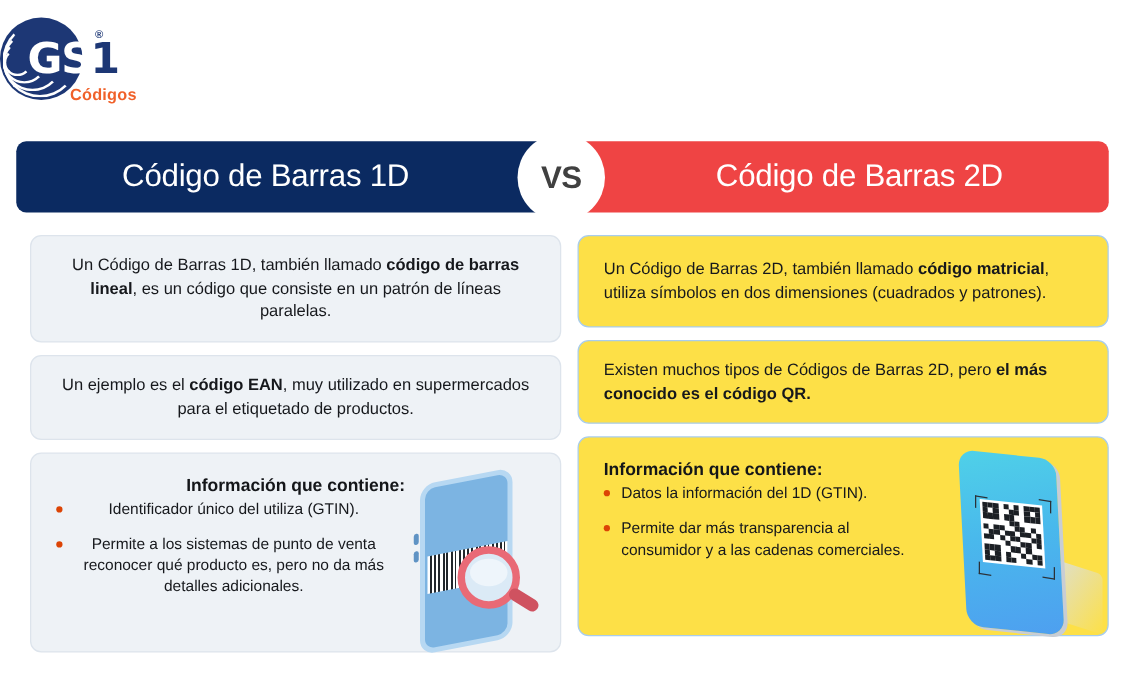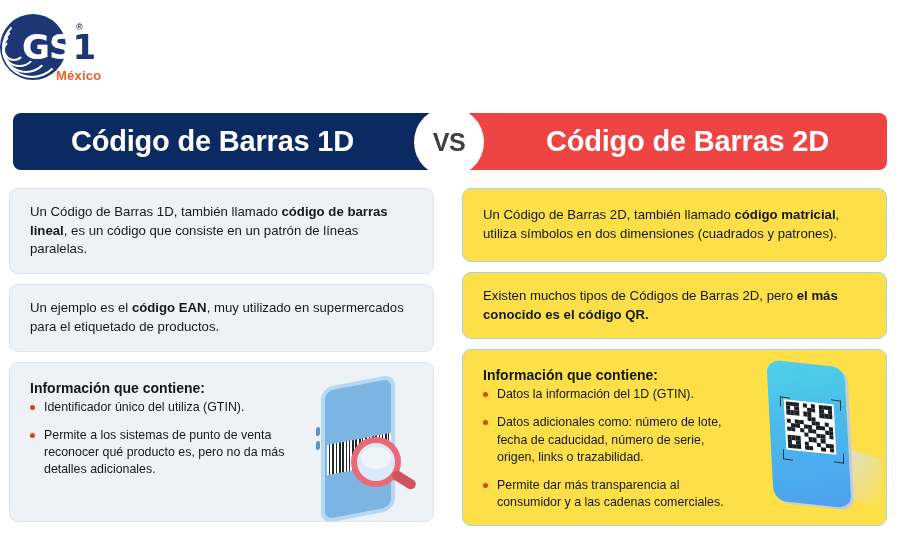--- a/index.html
+++ b/index.html
@@ -99,22 +99,22 @@
   }
   .banner-right {
     left: 462px;
     width: 425px;
     background: #ef4444;
     justify-content: center;
     padding-left: 26px;
     box-sizing: border-box;
   }
   .banner-title {
-    font-size: 29px;
-    font-weight: bold;
+    font-size: 25px;
+    font-weight: normal;
     letter-spacing: -0.2px;
     white-space: nowrap;
   }
   .vs-notch {
     position: absolute;
     left: 414px;
     top: 107px;
     width: 70px;
     height: 70px;
     border-radius: 50%;
@@ -130,21 +130,21 @@
     color: #404040;
     letter-spacing: -0.5px;
   }
 
   
   .col {
     position: absolute;
     top: 188px;
     width: 425px;
   }
-  .col-left  { left: 9px; }
+  .col-left  { left: 24px; text-align: center; }
   .col-right { left: 462px; }
 
   .card {
     box-sizing: border-box;
     border-radius: 9px;
     padding: 14px 20px;
     margin-bottom: 10px;
     font-size: 13.2px;
     line-height: 1.42;
     color: #16181c;
@@ -318,21 +318,21 @@
 <div class="logo-area">
   <div class="logo-wrap">
     <div class="logo-circle">
       <span class="arc a1"></span>
       <span class="arc a2"></span>
       <span class="arc a3"></span>
       <span class="arc a4"></span>
     </div>
     <div class="logo-gs1">GS<span class="one">1</span></div>
     <div class="logo-reg">®</div>
-    <div class="logo-mexico">México</div>
+    <div class="logo-mexico">Códigos</div>
   </div>
 </div>
 
 <div class="banner banner-left">
   <span class="banner-title">Código de Barras 1D</span>
 </div>
 <div class="vs-notch">
   <span class="vs-text">VS</span>
 </div>
 <div class="banner banner-right">
@@ -384,21 +384,20 @@
   <div class="card card-b">
     <p>
       <span>Existen muchos tipos de Códigos de Barras 2D, pero </span><b>el más conocido es el código QR.</b><span></span>
     </p>
   </div>
 
   <div class="card card-info">
     <p class="info-title">Información que contiene:</p>
     <ul class="bullets">
       <li>Datos la información del 1D (GTIN).</li>
-      <li>Datos adicionales como: número de lote, fecha de caducidad, número de serie, origen, links o trazabilidad.</li>
       <li>Permite dar más transparencia al consumidor y a las cadenas comerciales.</li>
     </ul>
 
     <div class="phone-ill">
       <div class="phone-2d-shadow"></div>
       <div class="phone-2d-body"></div>
       <div class="qr">
         <div class="qr-grid" id="qr-grid">
             <i class="on"></i>
             <i class="on"></i>

